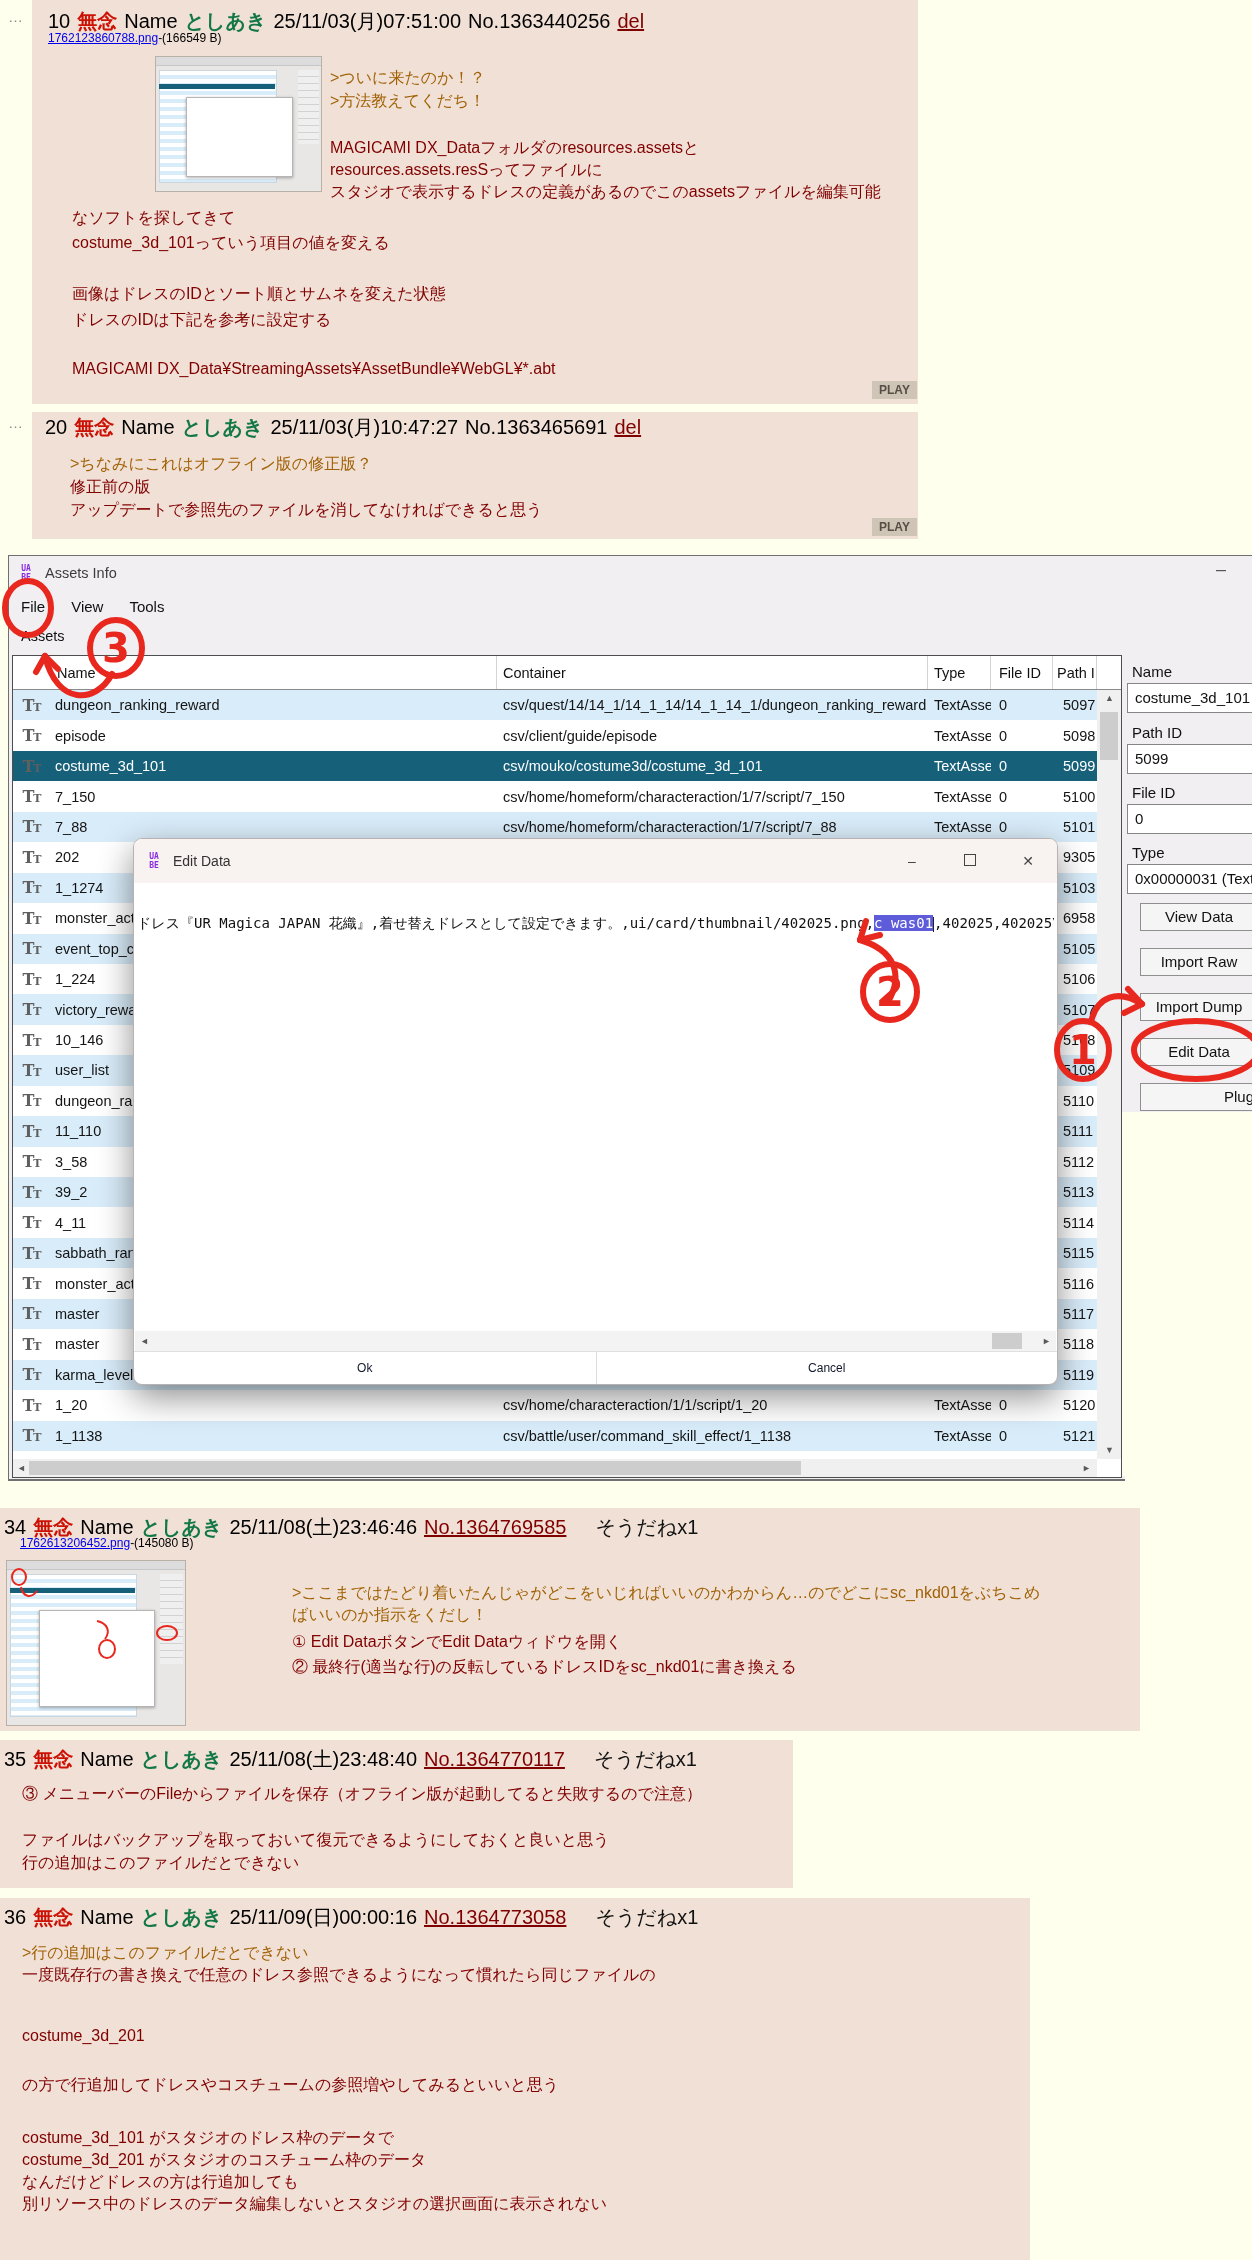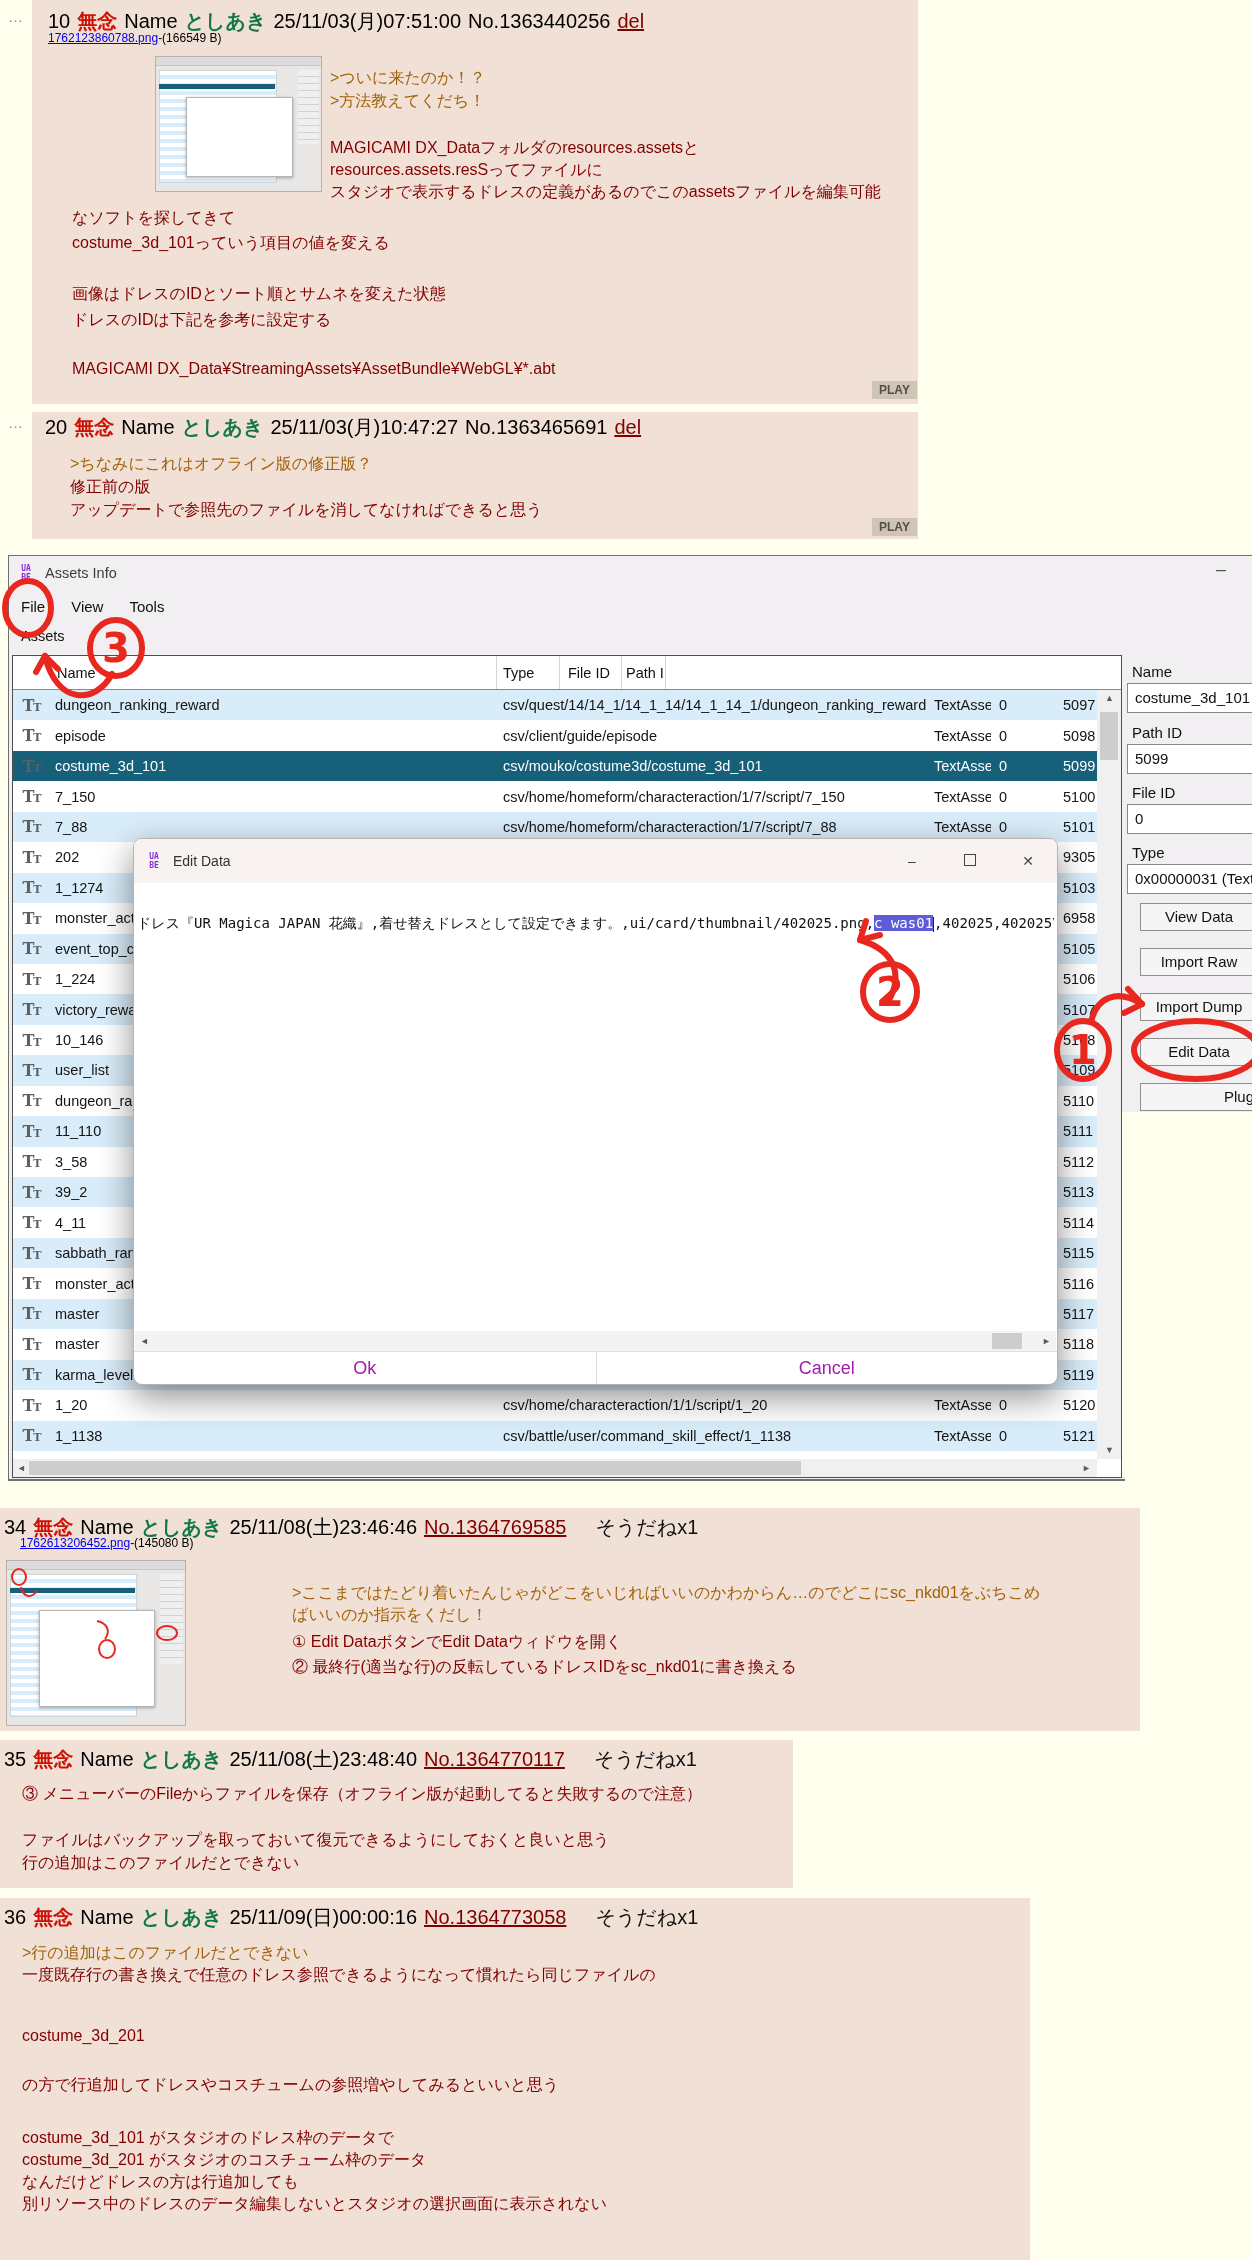--- a/index.html
+++ b/index.html
@@ -84,21 +84,21 @@
   .dtitle .t{margin-left:9px;font-size:14px;color:#333}
   .dwbtns{position:absolute;right:0;top:0;height:44px;display:flex}
   .dwbtn{width:58px;text-align:center;line-height:44px;font-size:14px;color:#444;cursor:pointer}
   .dwbtn .sq{display:inline-block;width:10px;height:10px;border:1px solid #444}
   .dtext{position:absolute;left:3px;right:3px;top:76px;font-family:"DejaVu Sans Mono",monospace;
          font-size:14px;white-space:nowrap;overflow:hidden;color:#111}
   .hl{background:#5f5cd9;color:#fff}
   .caret{display:inline-block;width:1px;height:15px;background:#222;vertical-align:middle}
   .dscroll{position:absolute;left:1px;right:1px;top:492px;height:20px;background:#f3f3f3}
   .dbtns{position:absolute;left:0;right:0;top:512px;height:35px;border-top:1px solid #e0e0e0;display:flex}
-  .dbtn{width:50%;text-align:center;line-height:33px;font-size:18px;color:#a21caf;cursor:pointer;box-sizing:border-box}
+  .dbtn{width:50%;text-align:center;line-height:33px;font-size:12px;color:#0f172a;cursor:pointer;box-sizing:border-box}
   .dbtn.cancel{border-left:1px solid #dcdcdc}
   
   .annot{position:absolute;left:0;top:0;z-index:200;pointer-events:none}
 </style>
 </head>
 <body>
 
 <div class="marker" style="left:8px;top:8px">…</div>
 <div class="post" style="left:32px;top:0;width:886px;height:404px">
   <div class="phead" style="left:16px;top:8px">
@@ -159,20 +159,21 @@
   <div class="wmenu">
     <span>File</span>
     <span>View</span>
     <span>Tools</span>
   </div>
   <div class="alabel">Assets</div>
 
   <div class="tbl">
     <div class="thead">
       <div class="th th1">Name</div>
+      <div class="th th2">Container</div>
       <div class="th th3">Type</div>
       <div class="th th4">File ID</div>
       <div class="th th5">Path ID</div>
     </div>
     <div class="tbody">
 
     <div class="trow a">
           <span class="cell ci"><b>T</b><small>T</small></span>
           <span class="cell cn">dungeon_ranking_reward</span>
           <span class="cell cc">csv/quest/14/14_1/14_1_14/14_1_14_1/dungeon_ranking_reward</span>

